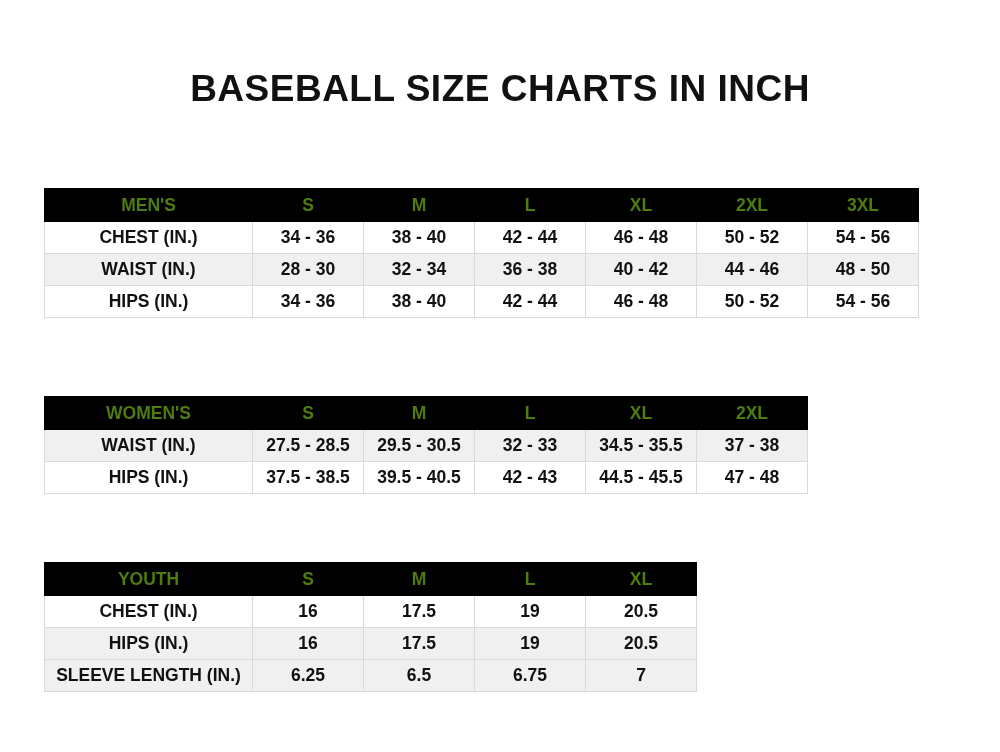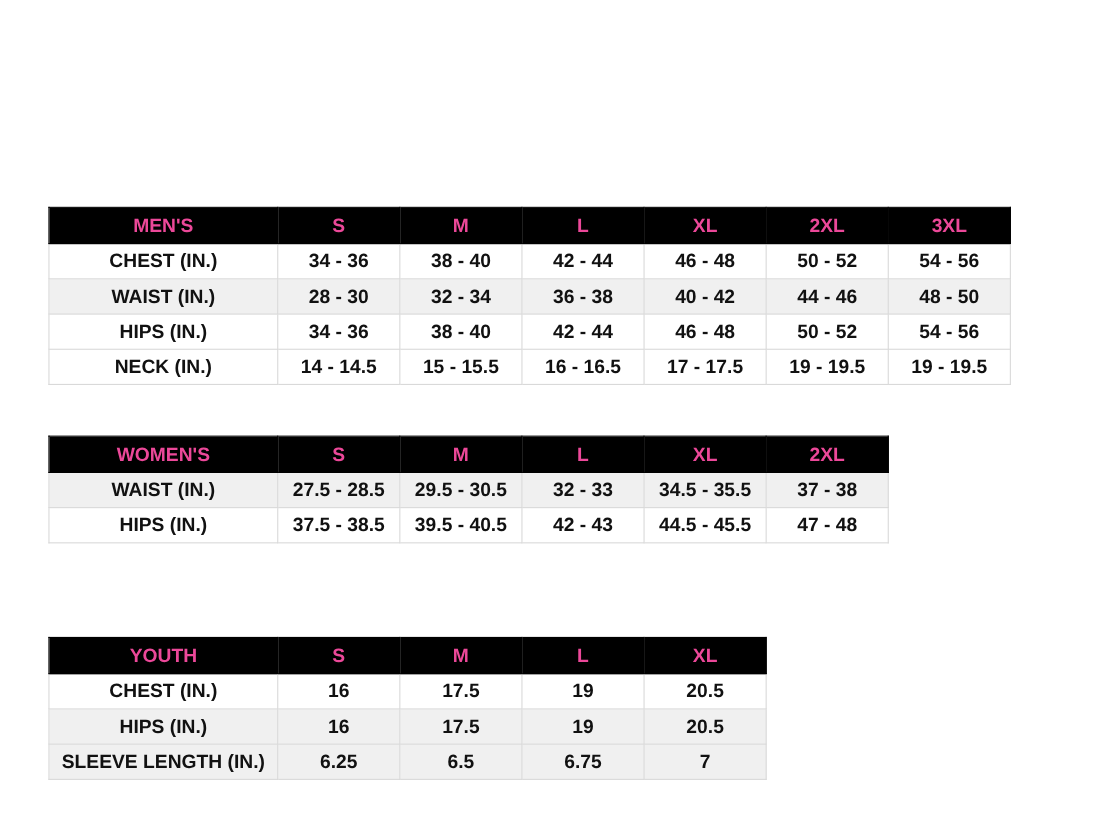--- a/index.html
+++ b/index.html
@@ -42,21 +42,21 @@
     font-size: 17.5px;
     font-weight: bold;
     height: 31px;
     padding: 0 2px;
     background: #ffffff;
     color: #111111;
     white-space: nowrap;
   }
   table.sizechart thead th {
     background: #000000;
-    color: #ec4899;
+    color: #4d7c0f;
     border: 1px solid #000000;
     height: 32px;
     font-size: 17.5px;
     margin-top: 20px;
   }
   table.sizechart tbody tr.alt td {
     background: #f0f0f0;
     margin-left: 44px;
   }
   table.sizechart td.rowlabel,
@@ -68,29 +68,30 @@
   #men-table { position: absolute; top: 188px; left: 44px; }
   #men-table col.c0 { width: 208px; }
   #men-table col.cx { width: 111px; }
 
   
   #women-table { position: absolute; top: 396px; left: 44px; border-radius: 29px; }
   #women-table col.c0 { width: 208px; }
   #women-table col.cx { width: 111px; }
 
   
-  #youth-table { position: absolute; top: 579px; left: 44px; }
+  #youth-table { position: absolute; top: 562px; left: 44px; }
   #youth-table col.c0 { width: 208px; }
   #youth-table col.cx { width: 111px; }
 </style>
 </head>
 <body>
 
 <div class="page">
 
+  <div class="title">BASEBALL SIZE CHARTS IN INCH</div>
 
   <table class="sizechart" id="men-table">
     <colgroup>
       <col class="c0">
         <col class="cx">
         <col class="cx">
         <col class="cx">
         <col class="cx">
         <col class="cx">
         <col class="cx">
@@ -127,29 +128,20 @@
       </tr>
       <tr>
         <td class="rowlabel">HIPS (IN.)</td>
         <td>34 - 36</td>
         <td>38 - 40</td>
         <td>42 - 44</td>
         <td>46 - 48</td>
         <td>50 - 52</td>
         <td>54 - 56</td>
       </tr>
-      <tr>
-        <td class="rowlabel">NECK (IN.)</td>
-        <td>14 - 14.5</td>
-        <td>15 - 15.5</td>
-        <td>16 - 16.5</td>
-        <td>17 - 17.5</td>
-        <td>19 - 19.5</td>
-        <td>19 - 19.5</td>
-      </tr>
     </tbody>
   </table>
 
   <table class="sizechart" id="women-table">
     <colgroup>
       <col class="c0">
         <col class="cx">
         <col class="cx">
         <col class="cx">
         <col class="cx">

